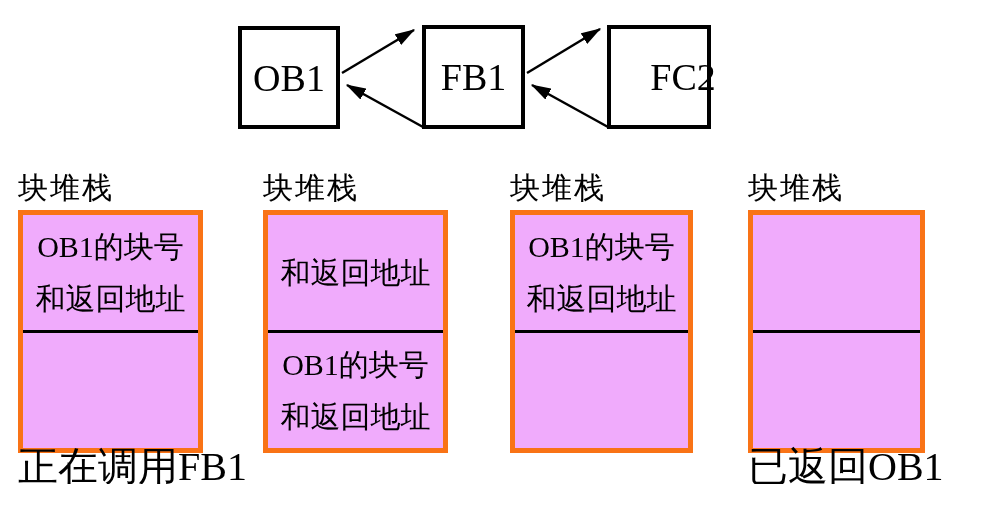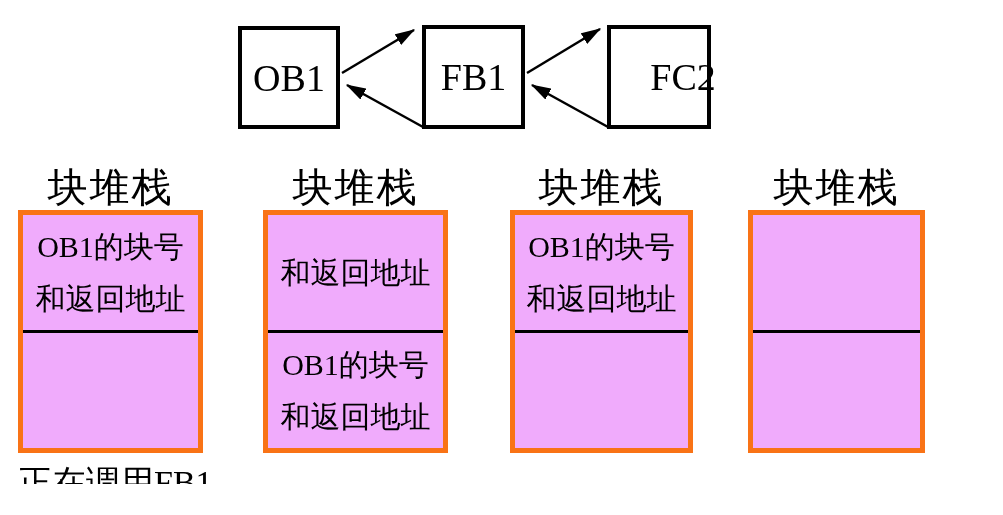--- a/index.html
+++ b/index.html
@@ -40,22 +40,21 @@
     height: 515px;
     pointer-events: none;
   }
 
   
   .stack-title {
     position: absolute;
     top: 166px;
     height: 44px;
     line-height: 44px;
-    text-align: center;
-    font-size: 40px;
+    font-size: 30px;
     letter-spacing: 2px;
   }
   .stack-box {
     position: absolute;
     top: 210px;
     height: 243px;
     border: 5px solid #f97316;
     background: #f0abfc;
     display: flex;
     flex-direction: column;
@@ -68,25 +67,25 @@
     font-size: 30px;
     text-align: center;
   }
   .cell-top { height: 118px; border-bottom: 3px solid #000000; }
   .cell-bottom { flex: 1; }
   .cl { line-height: 52px; white-space: nowrap; }
   .cl:empty { display: none; }
 
   .stack-caption {
     position: absolute;
-    top: 460px;
+    top: 444px;
     height: 45px;
     line-height: 45px;
     text-align: center;
-    font-size: 34px;
+    font-size: 40px;
     white-space: nowrap;
   }
 
   
   .s1 { left: 18px;  width: 185px; }
   .s2 { left: 263px; width: 185px; }
   .s3 { left: 510px; width: 183px; }
   .s4 { left: 748px; width: 177px; }
 </style>
 </head>
@@ -156,14 +155,15 @@
   <div class="stack-box s4">
     <div class="cell cell-top">
       
       
     </div>
     <div class="cell cell-bottom">
       
       
     </div>
   </div>
+  <div class="stack-caption s4">已返回OB1</div>
 
 </div>
 
 </body></html>

